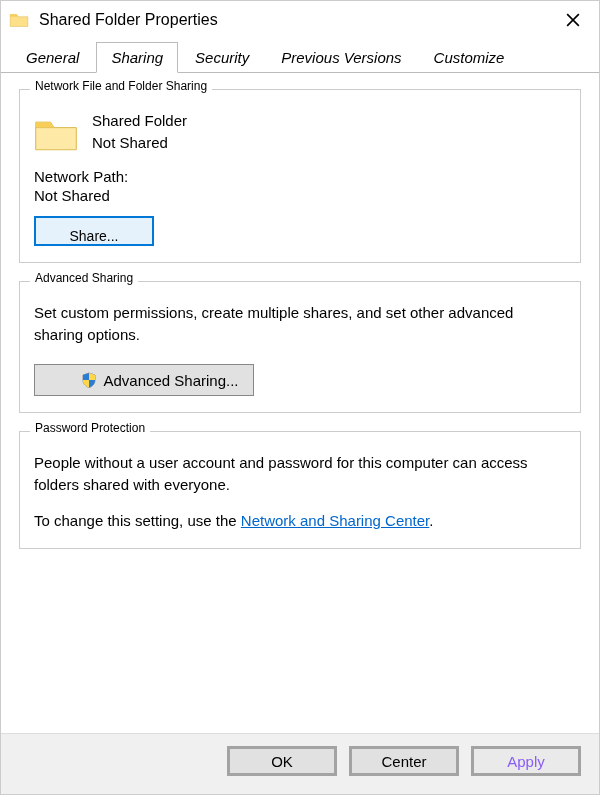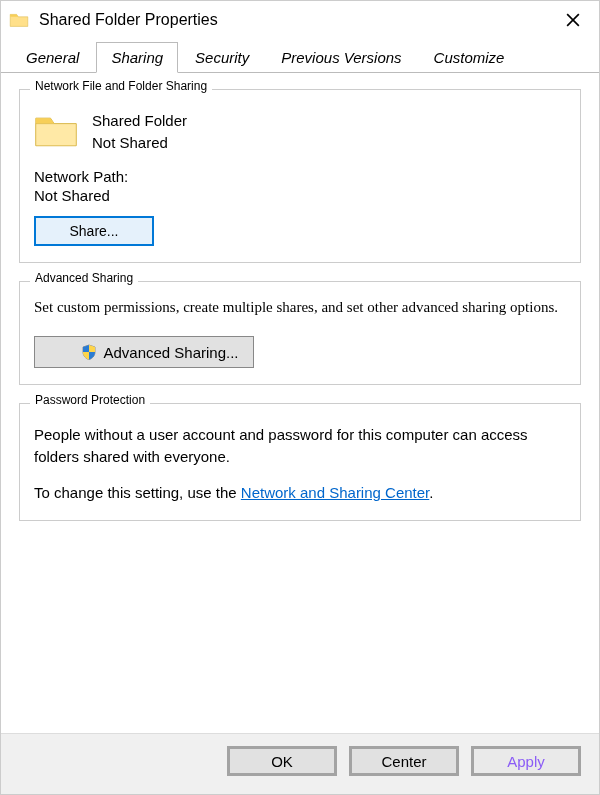--- a/index.html
+++ b/index.html
@@ -86,21 +86,21 @@
       position: absolute;
       top: -11px;
       left: 10px;
       background: #fff;
       padding: 0 5px;
       font-size: 12px;
       color: #000;
     }
     .folder-row {
       display: flex;
-      align-items: flex-start;
+      align-items: flex-end;
       margin-top: 6px;
       margin-bottom: 14px;
     }
     .folder-icon {
       width: 44px;
       height: 38px;
       margin-right: 14px;
       margin-top: 2px;
     }
     .folder-text .line {
@@ -116,28 +116,28 @@
       margin-bottom: 12px;
     }
     .share-btn {
       width: 120px;
       height: 30px;
       border: 2px solid #0078d7;
       background: #e5f1fb;
       font-size: 14px;
       cursor: pointer;
       display: flex;
-      align-items: center;
+      align-items: flex-end;
       justify-content: center;
     }
     .adv-desc {
       font-size: 15px;
       line-height: 22px;
+      margin-top: 6px;
       margin-bottom: 18px;
-      font-family: Liberation Serif, serif;
     }
     .adv-btn {
       width: 220px;
       height: 32px;
       border: 1px solid #888;
       background: #e1e1e1;
       font-size: 15px;
       cursor: pointer;
       display: flex;
       align-items: center;

